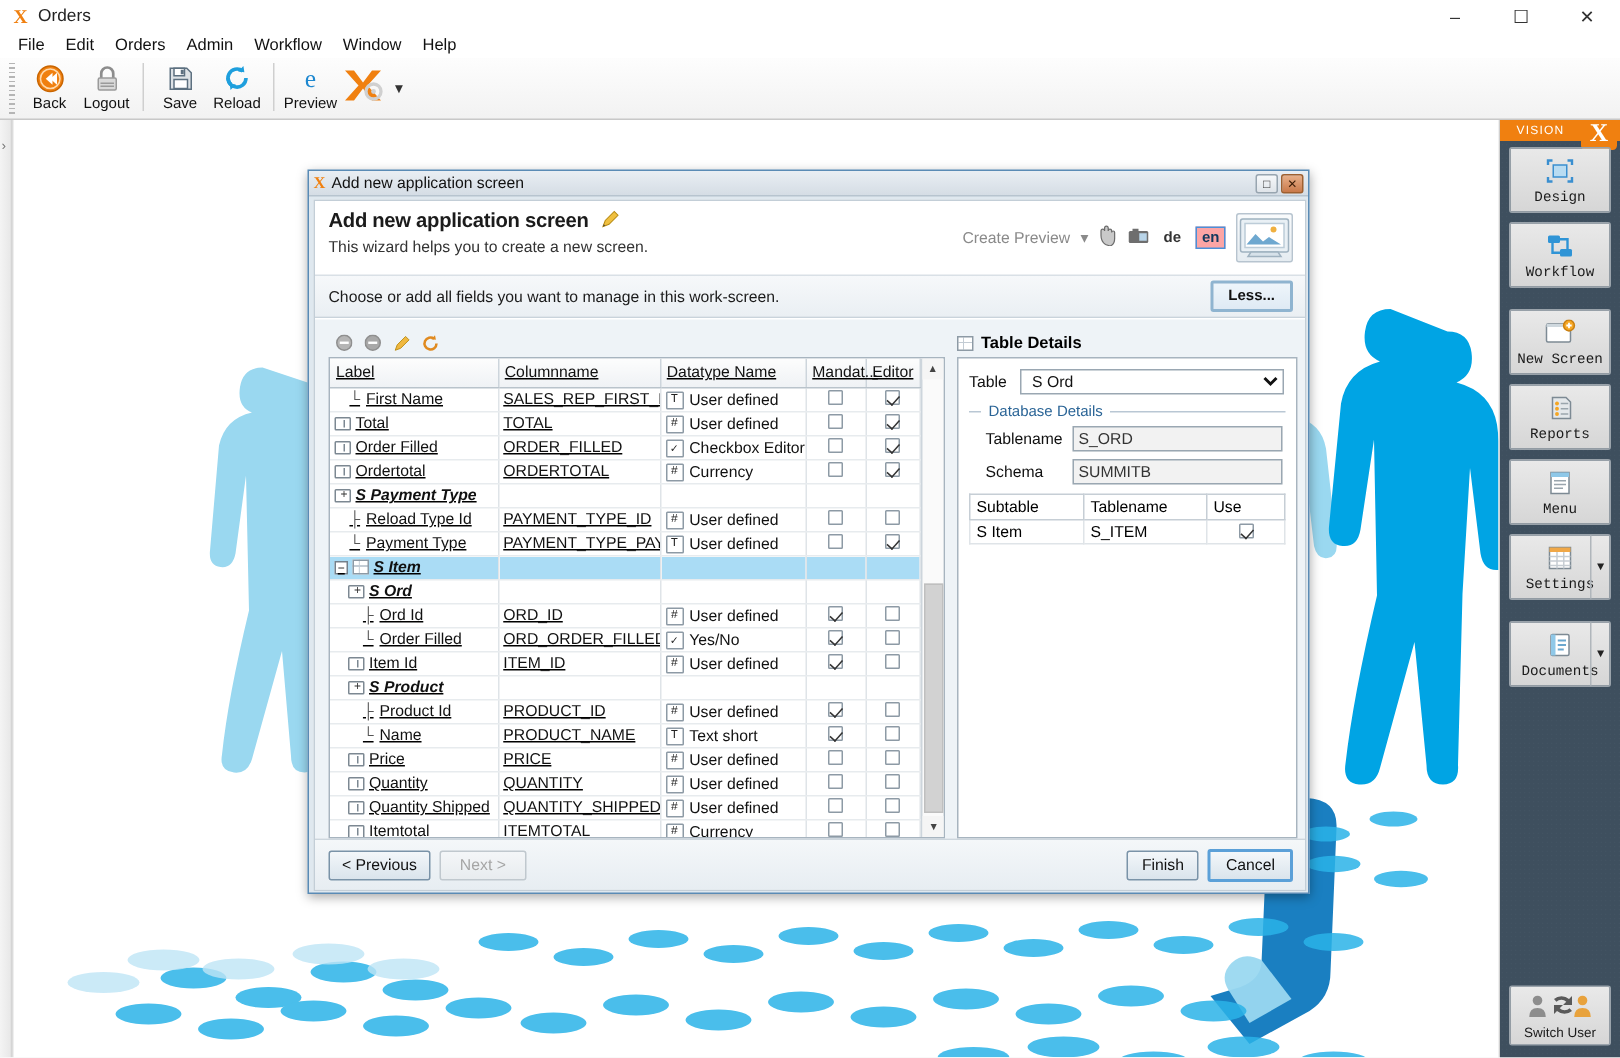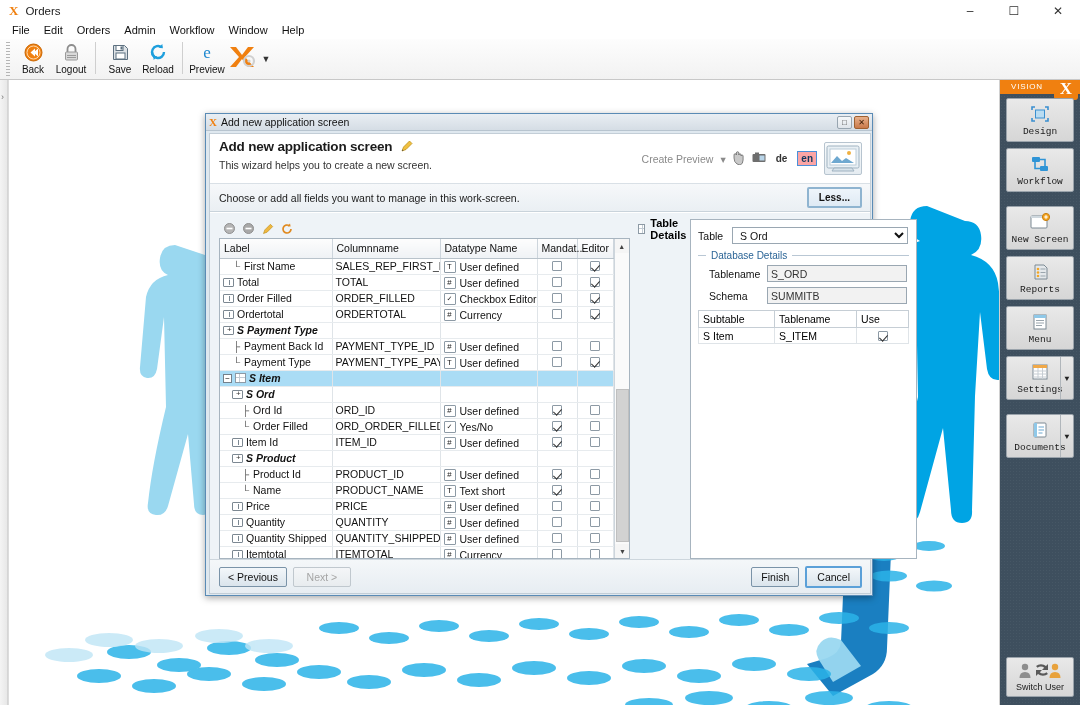--- a/index.html
+++ b/index.html
@@ -195,21 +195,21 @@
 
   
   .leftpane { width:411px; display:flex; flex-direction:column; }
   .mini-tools { height:19px; display:flex; align-items:center; gap:6px; padding-left:4px; }
   .mt-ico { width:13px; height:13px; display:flex; align-items:center; justify-content:center; }
 
   .tablewrap {
     flex:1; background:#fff; border:1px solid #a7b4bf; overflow:hidden; position:relative;
     display:flex;
   }
-  table.grid { border-collapse:collapse; width:393px; table-layout:fixed; }
+  table.grid { border-collapse:collapse; width:393px; table-layout:fixed;text-decoration:underline; }
   table.grid th {
     height:19px; background:linear-gradient(#fdfdfd,#eff2f5);
     border-right:1px solid #cdd5dc; border-bottom:1px solid #b9c3cb;
     font-size:10.5px; font-weight:normal; text-align:left; padding-left:4px; color:#111;
   }
   table.grid td {
     height:16px; border-right:1px solid #dfe4e8; border-bottom:1px solid #e7ebee;
     font-size:10.5px; padding:0 3px; color:#111; white-space:nowrap; overflow:hidden;
     background:#fff;
   }
@@ -259,21 +259,21 @@
   }
   .vs-arrow { height:14px; display:flex; align-items:center; justify-content:center;
               font-size:7px; color:#444; background:#f5f5f5; }
   .vs-arrow.bot { position:absolute; bottom:0; width:16px; }
   .vs-thumb {
     position:absolute; left:1px; width:13px; top:150px; bottom:16px;
     background:#d2d2d2; border:1px solid #bfbfbf;
   }
 
   
-  .rightpane { flex:1; display:flex; flex-direction:row; }
+  .rightpane { flex:1; display:flex; flex-direction:column; }
   .panel-hd { display:flex; align-items:center; gap:5px; height:19px; }
   .panel-hd b { font-size:11px; }
   .panel-box { flex:1; background:#fff; border:1px solid #a7b4bf; padding:7px 7px 0 7px; }
   .row { display:flex; align-items:center; margin-bottom:6px; }
   .row label { font-size:10.5px; width:34px; color:#111; }
   select.combo, input.txt {
     font-family:"Liberation Sans", sans-serif; font-size:10.5px; height:17px;
     border:1px solid #9aa7b2; background:#fff; padding:0 3px; color:#111; outline:none;
   }
   select.combo { width:176px; }
@@ -789,21 +789,21 @@
                     </td>
                     <td></td>
                     <td></td>
                     <td class="cbcell"></td>
                     <td class="cbcell"></td>
                   </tr>
                   <tr>
                     <td>
                       <span class="lbl-cell" style="padding-left:9px">
                         <span class="tree-line">├</span>
-                        <span class="">Payment Back Id</span>
+                        <span class="">Reload Type Id</span>
                       </span>
                     </td>
                     <td>PAYMENT_TYPE_ID</td>
                     <td><span class="dt">
                         <span class="dtico">#</span>
                         <span>User defined</span>
                       </span></td>
                     <td class="cbcell"><span class="cb "></span></td>
                     <td class="cbcell"><span class="cb "></span></td>
                   </tr>

